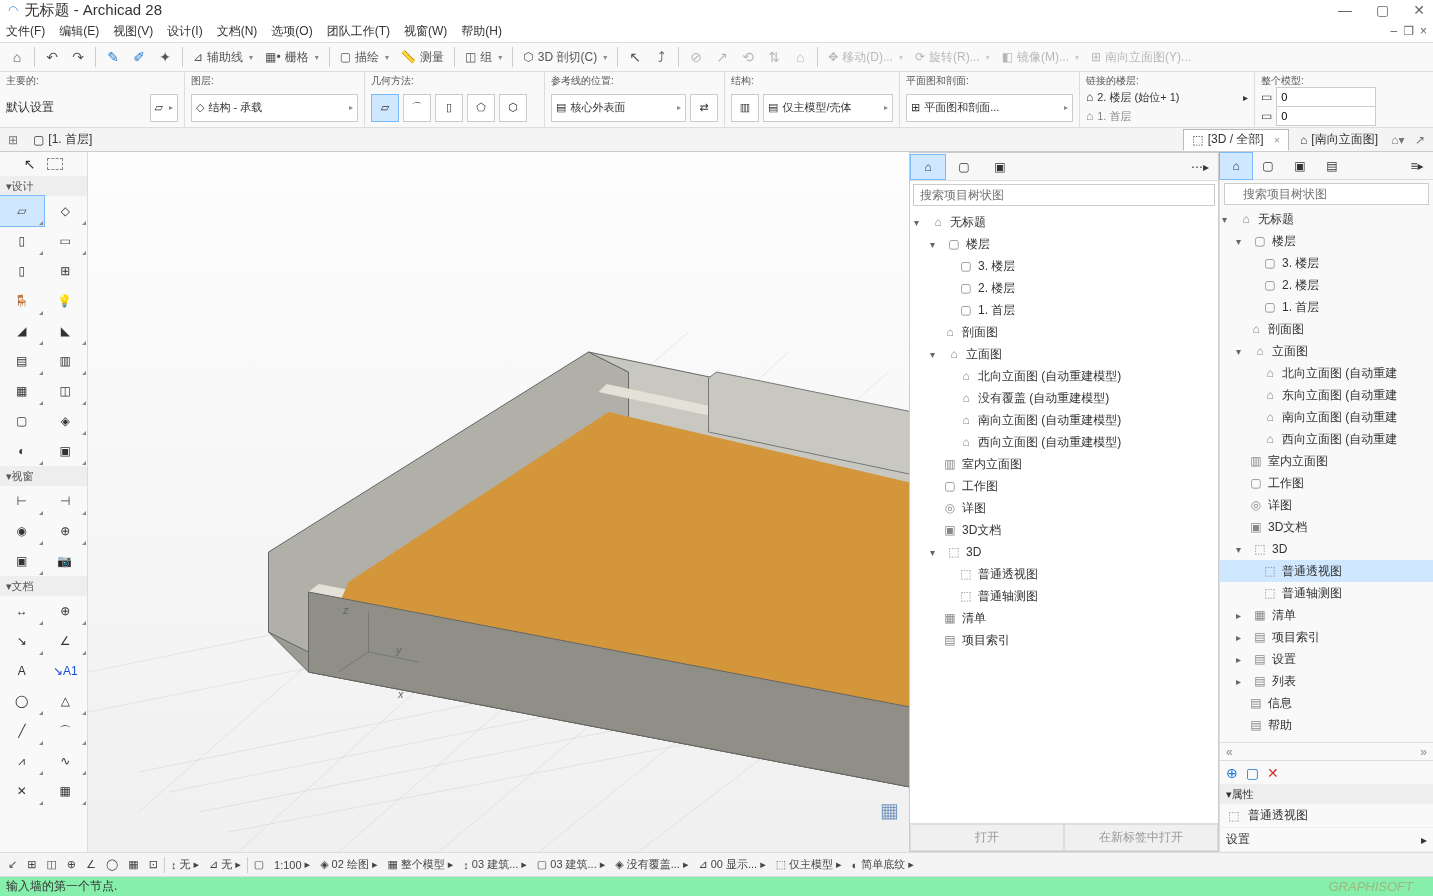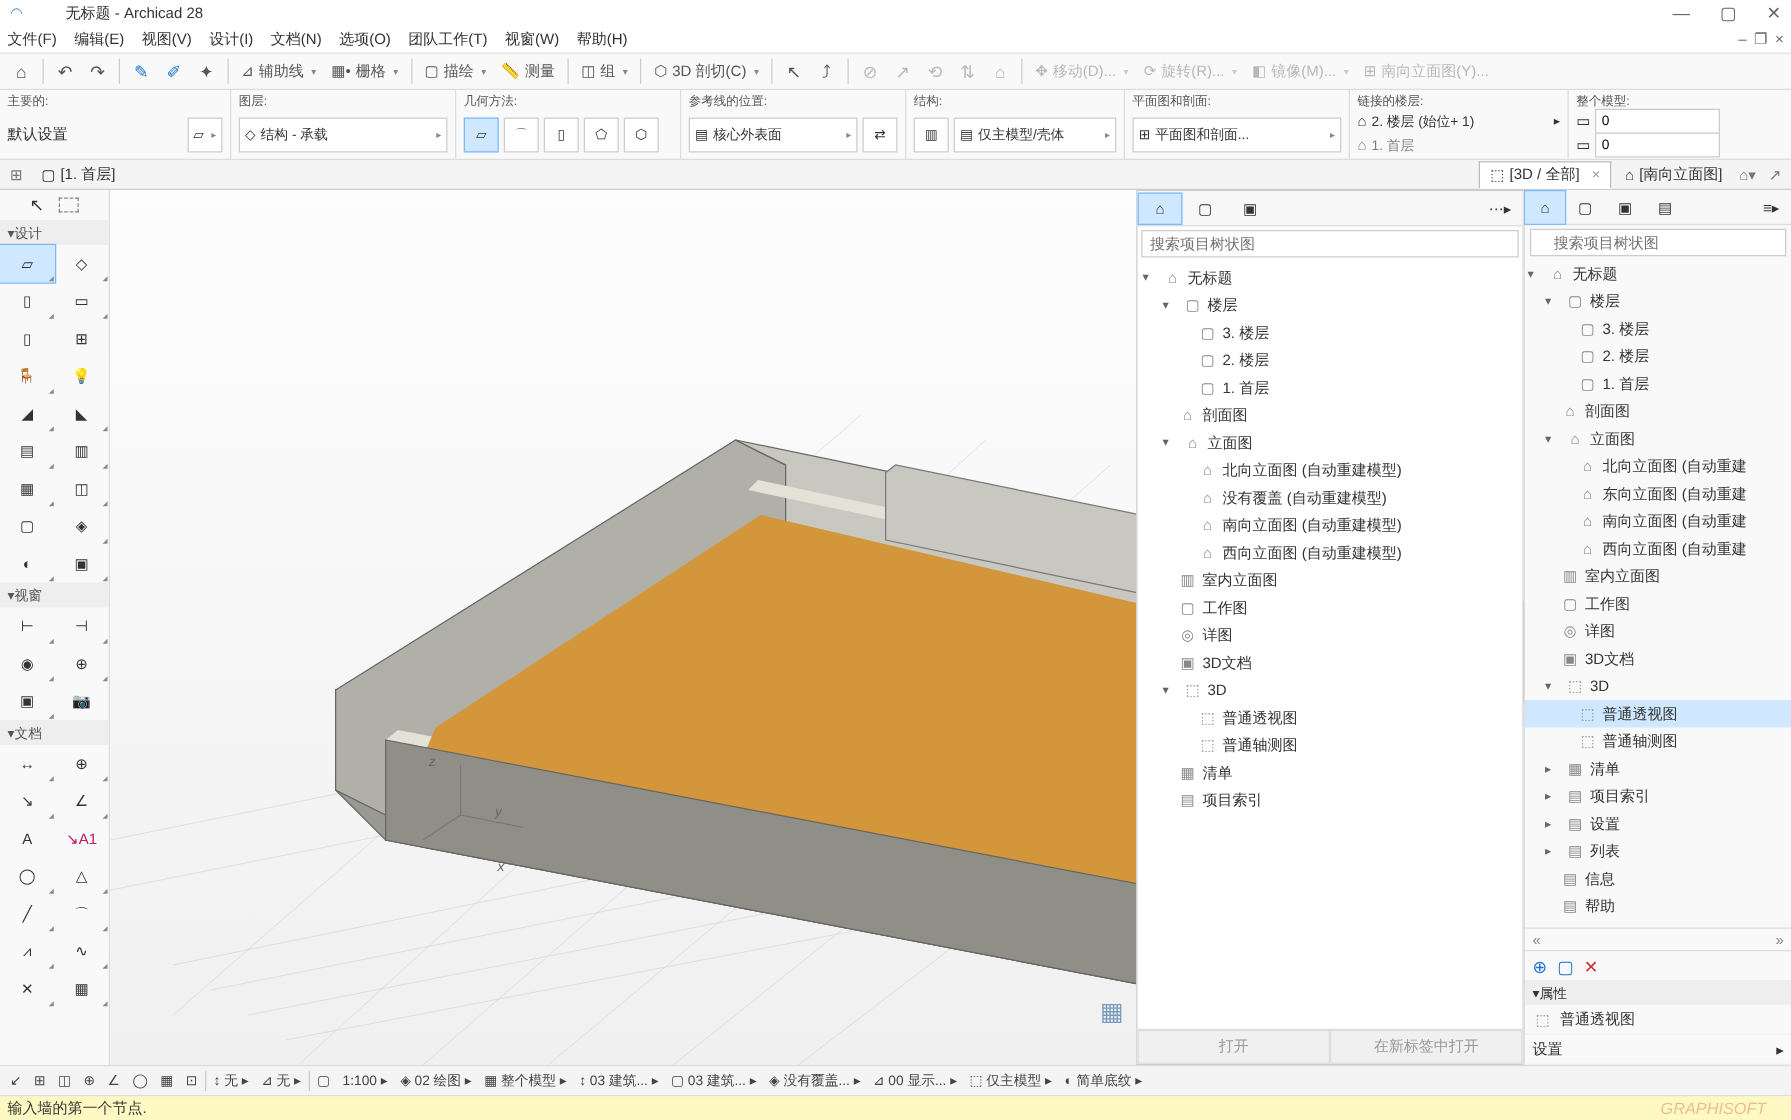--- a/index.html
+++ b/index.html
@@ -1,19 +1,19 @@
 <!DOCTYPE html>
 <html><head>
 <meta charset="utf-8">
 <style>
 * { box-sizing: border-box; margin: 0; padding: 0; font-family: "Microsoft YaHei", "Segoe UI", sans-serif; }
 body { width: 1433px; height: 896px; background: #fff; overflow: hidden; font-size: 12px; color: #333; }
 
 .titlebar { height: 20px; display: flex; align-items: center; padding: 0 8px; background: #fff; }
-.titlebar .title { flex: 1; font-size: 12px; color: #333; margin-left: 28px; }
+.titlebar .title { flex: 1; font-size: 15px; color: #333; }
 .titlebar .winbtns { display: flex; gap: 24px; color: #666; font-size: 14px; }
 .titlebar .winbtns span { cursor: pointer; }
 
 .menubar { height: 22px; display: flex; align-items: center; padding: 0 6px; gap: 14px; background: #fff; position: relative; }
 .menubar span { font-size: 12px; cursor: pointer; }
 .menubar .mdi-btns { position: absolute; right: 6px; display: flex; gap: 6px; font-size: 11px; color: #666; }
 
 .toolbar1 { height: 30px; display: flex; align-items: center; background: #f9f9f9; border-top: 1px solid #ddd; border-bottom: 1px solid #ddd; padding: 0 4px; gap: 0; }
 .tb-btn { width: 26px; height: 26px; display: flex; align-items: center; justify-content: center; color: #555; cursor: pointer; border-radius: 2px; font-size: 14px; }
 .tb-sep { width: 1px; height: 20px; background: #ccc; margin: 0 4px; }
@@ -75,21 +75,21 @@
 .rp-action-row .ic { color: #1976d2; font-size: 14px; }
 .rp-action-row .ic.del { color: #d32f2f; }
 .rp-prop { display: flex; flex-direction: column; }
 .rp-prop-head { height: 20px; display: flex; align-items: center; padding: 0 6px; background: #eee; font-size: 11px; }
 .rp-prop-row { height: 24px; display: flex; align-items: center; padding: 0 6px; gap: 6px; border-bottom: 1px solid #f0f0f0; font-size: 12px; }
 
 .statusbar2 { height: 24px; display: flex; align-items: center; background: #f4f4f4; border-top: 1px solid #ddd; padding: 0 4px; gap: 2px; overflow: hidden; }
 .sb-item { display: flex; align-items: center; gap: 3px; padding: 0 4px; height: 20px; font-size: 11px; color: #444; cursor: pointer; white-space: nowrap; }
 .sb-sep { width: 1px; height: 16px; background: #ccc; }
 
-.statusbar3 { height: 20px; display: flex; align-items: center; background: #fef9c3; border-top: 1px solid #ddd; padding: 0 6px; font-size: 12px; color: #333; position: relative; }
+.statusbar3 { height: 20px; display: flex; align-items: center; background: #86efac; border-top: 1px solid #ddd; padding: 0 6px; font-size: 12px; color: #333; position: relative; }
 .watermark { position: absolute; right: 20px; bottom: 2px; color: rgba(200,80,40,0.35); font-size: 13px; font-style: italic; }
 </style>
 </head>
 <body>
 
 <div class="titlebar">
   <span style="margin-right:6px;color:#4a90d9">◠</span>
   <span class="title">无标题 - Archicad 28</span>
   <div class="winbtns">
     <span>—</span>
@@ -338,21 +338,21 @@
       <div class="tb-cell">▣<span class="tri"></span></div>
       <div class="tb-cell">📷</div>
     </div>
     <div class="tb-section-head">▾ <span>文档</span></div>
     <div class="tb-grid">
       <div class="tb-cell">↔<span class="tri"></span></div>
       <div class="tb-cell">⊕<span class="tri"></span></div>
       <div class="tb-cell">↘<span class="tri"></span></div>
       <div class="tb-cell">∠<span class="tri"></span></div>
       <div class="tb-cell">A</div>
-      <div class="tb-cell" style="color:#be185d">↘A1</div>
+      <div class="tb-cell" style="color:#1d4ed8">↘A1</div>
       <div class="tb-cell">◯<span class="tri"></span></div>
       <div class="tb-cell">△<span class="tri"></span></div>
       <div class="tb-cell">╱<span class="tri"></span></div>
       <div class="tb-cell">⌒<span class="tri"></span></div>
       <div class="tb-cell">⩘<span class="tri"></span></div>
       <div class="tb-cell">∿<span class="tri"></span></div>
       <div class="tb-cell">✕<span class="tri"></span></div>
       <div class="tb-cell">▦<span class="tri"></span></div>
     </div>
   </div>

